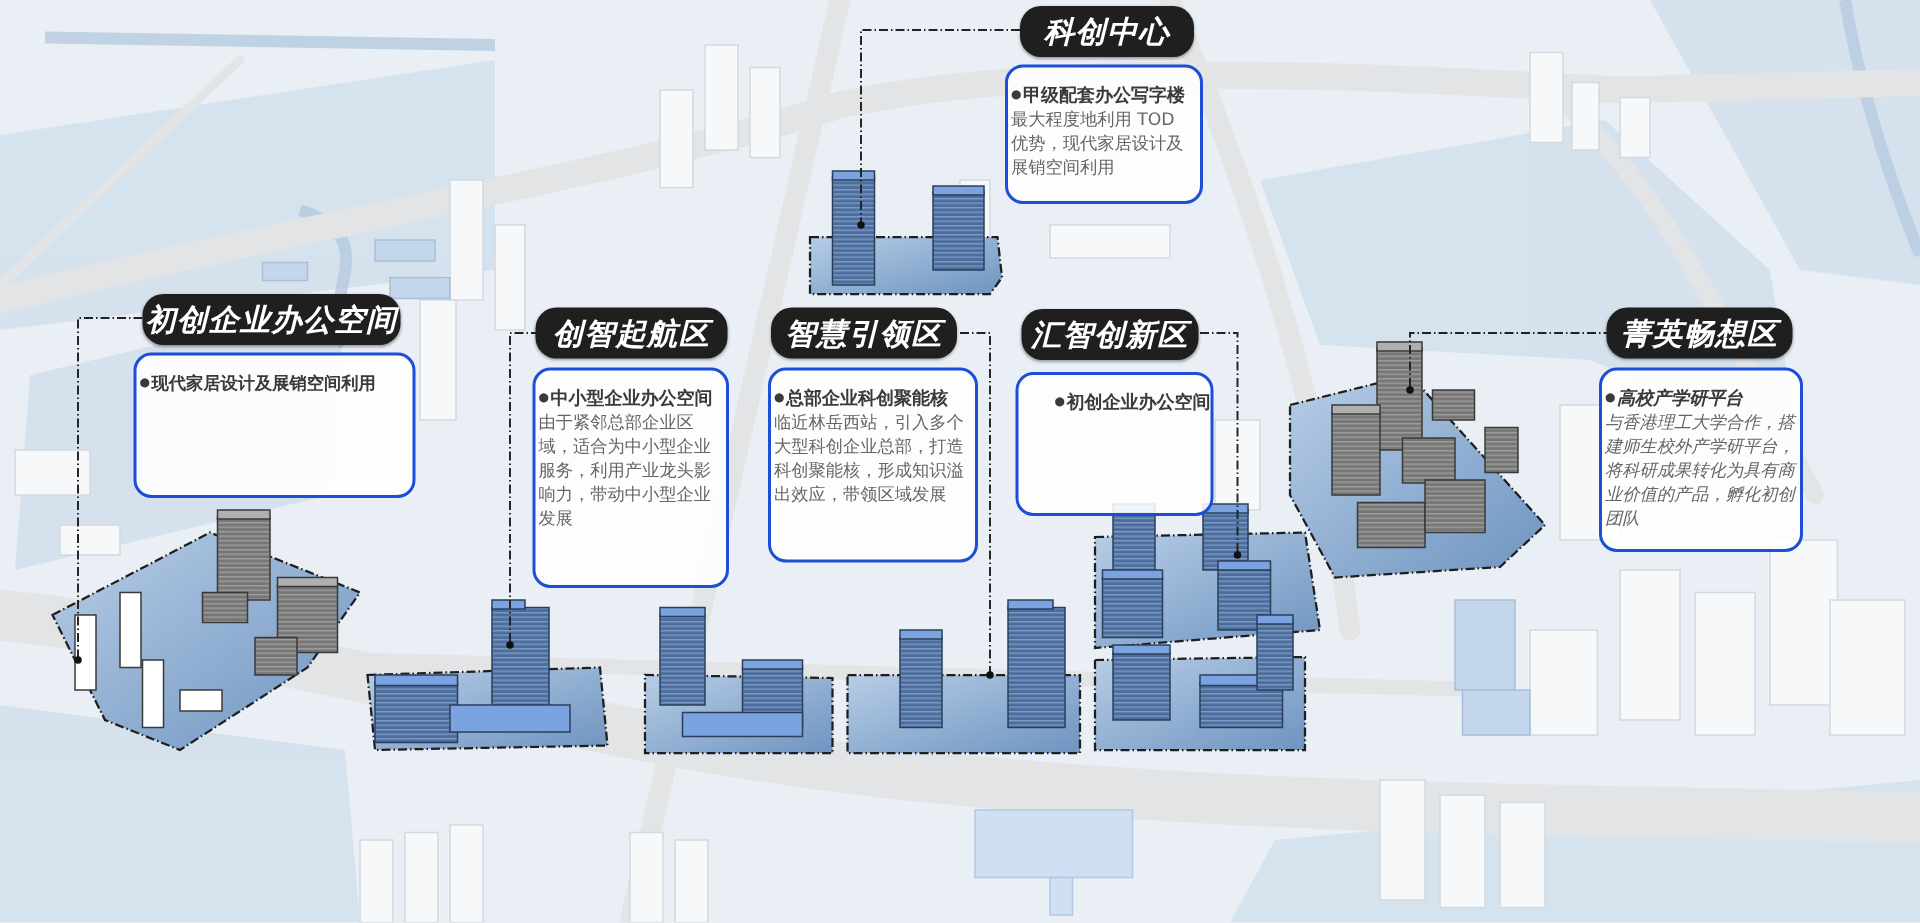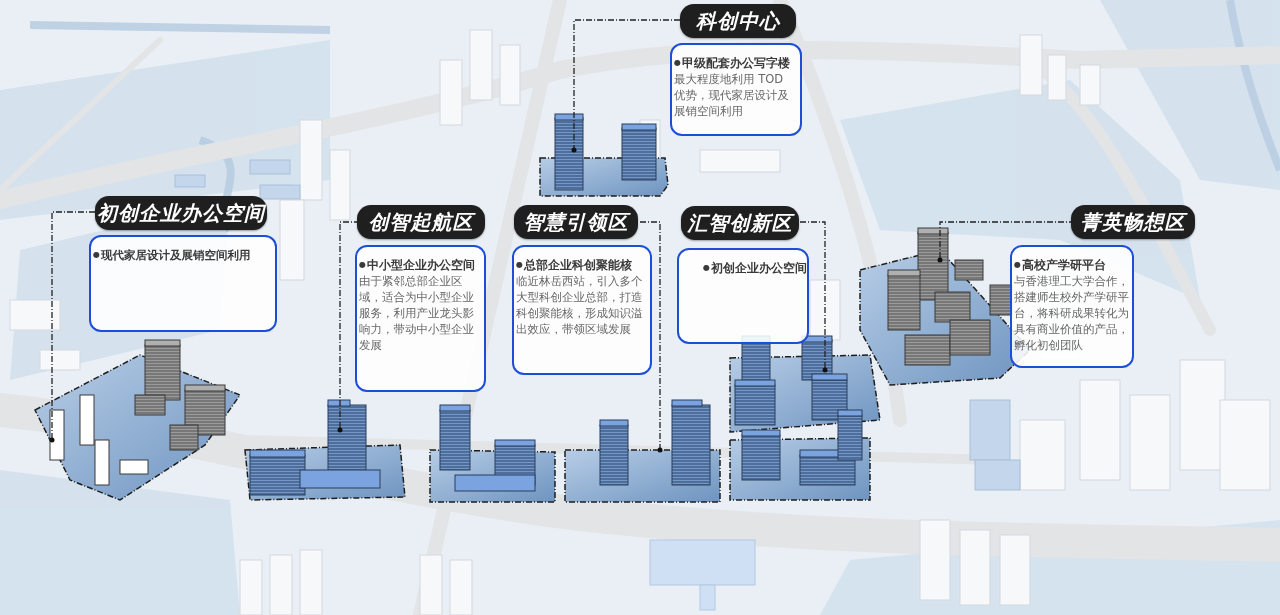--- a/index.html
+++ b/index.html
@@ -248,16 +248,16 @@
   <div class="head">总部企业科创聚能核</div>
   <div class="body">临近林岳西站，引入多个大型科创企业总部，打造科创聚能核，形成知识溢出效应，带领区域发展</div>
 </div>
 
 <div class="title-pill" style="left:681px; top:206px; width:118px;">汇智创新区</div>
 <div class="desc-box" style="left:677px; top:248px; width:132px; height:96px;padding-left:24px;">
   <div class="head">初创企业办公空间</div>
 </div>
 
 <div class="title-pill" style="left:1071px; top:205px; width:124px;">菁英畅想区</div>
-<div class="desc-box" style="left:1010px; top:245px; width:124px; height:123px;">
+<div class="desc-box" style="left:1066px; top:245px; width:136px; height:123px;font-style:italic;">
   <div class="head">高校产学研平台</div>
   <div class="body">与香港理工大学合作，搭建师生校外产学研平台，将科研成果转化为具有商业价值的产品，孵化初创团队</div>
 </div>
 
 </body></html>

